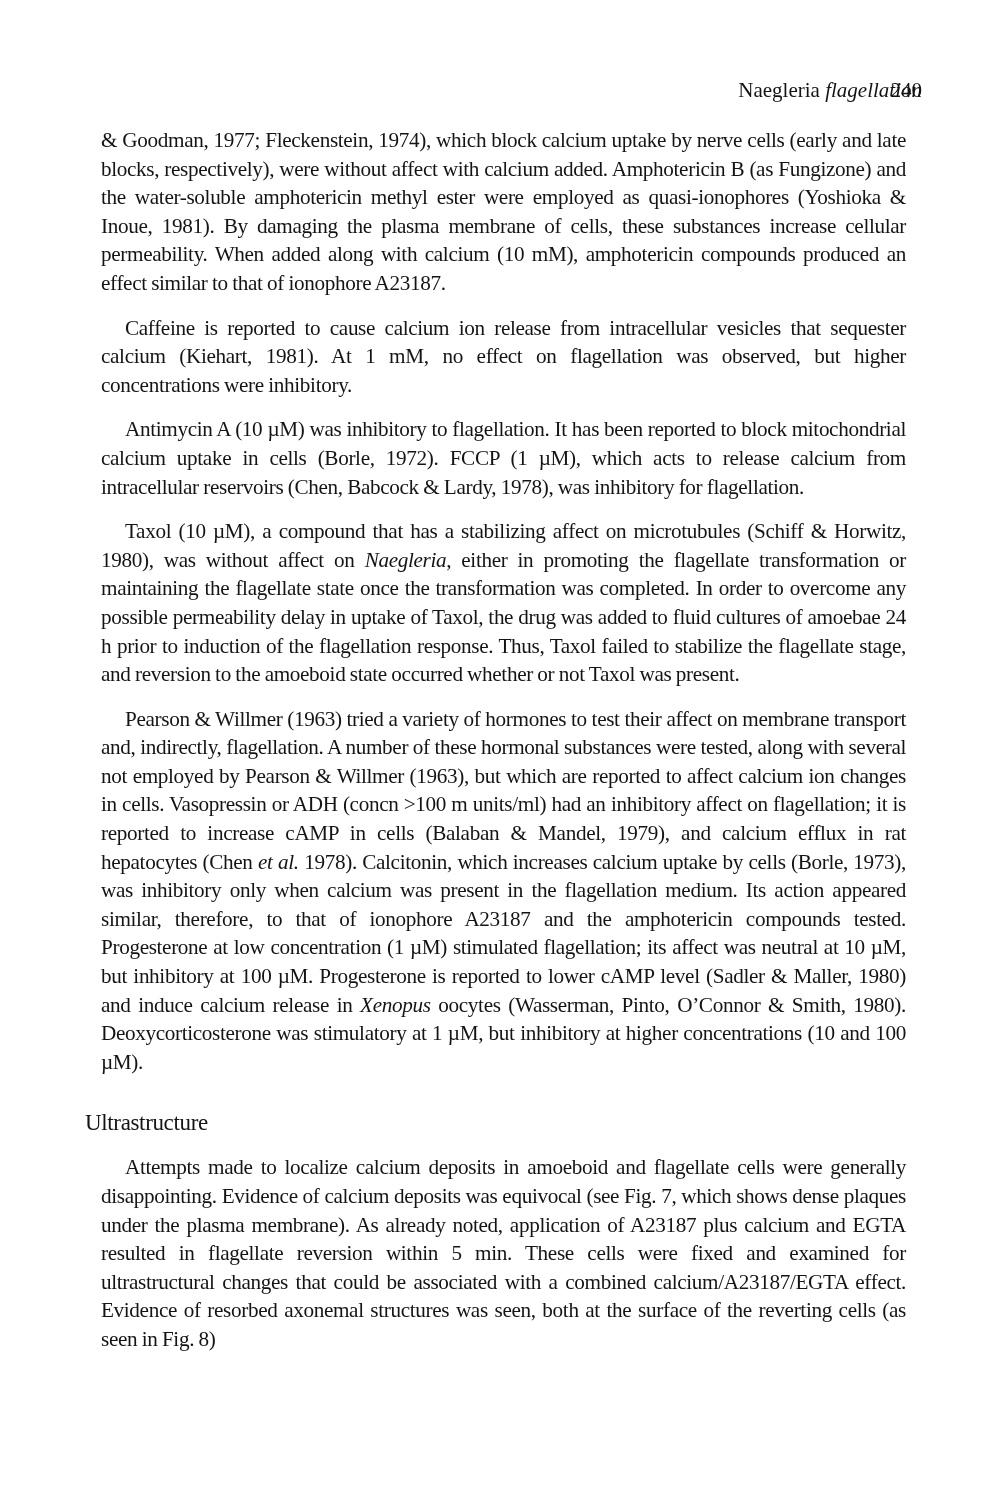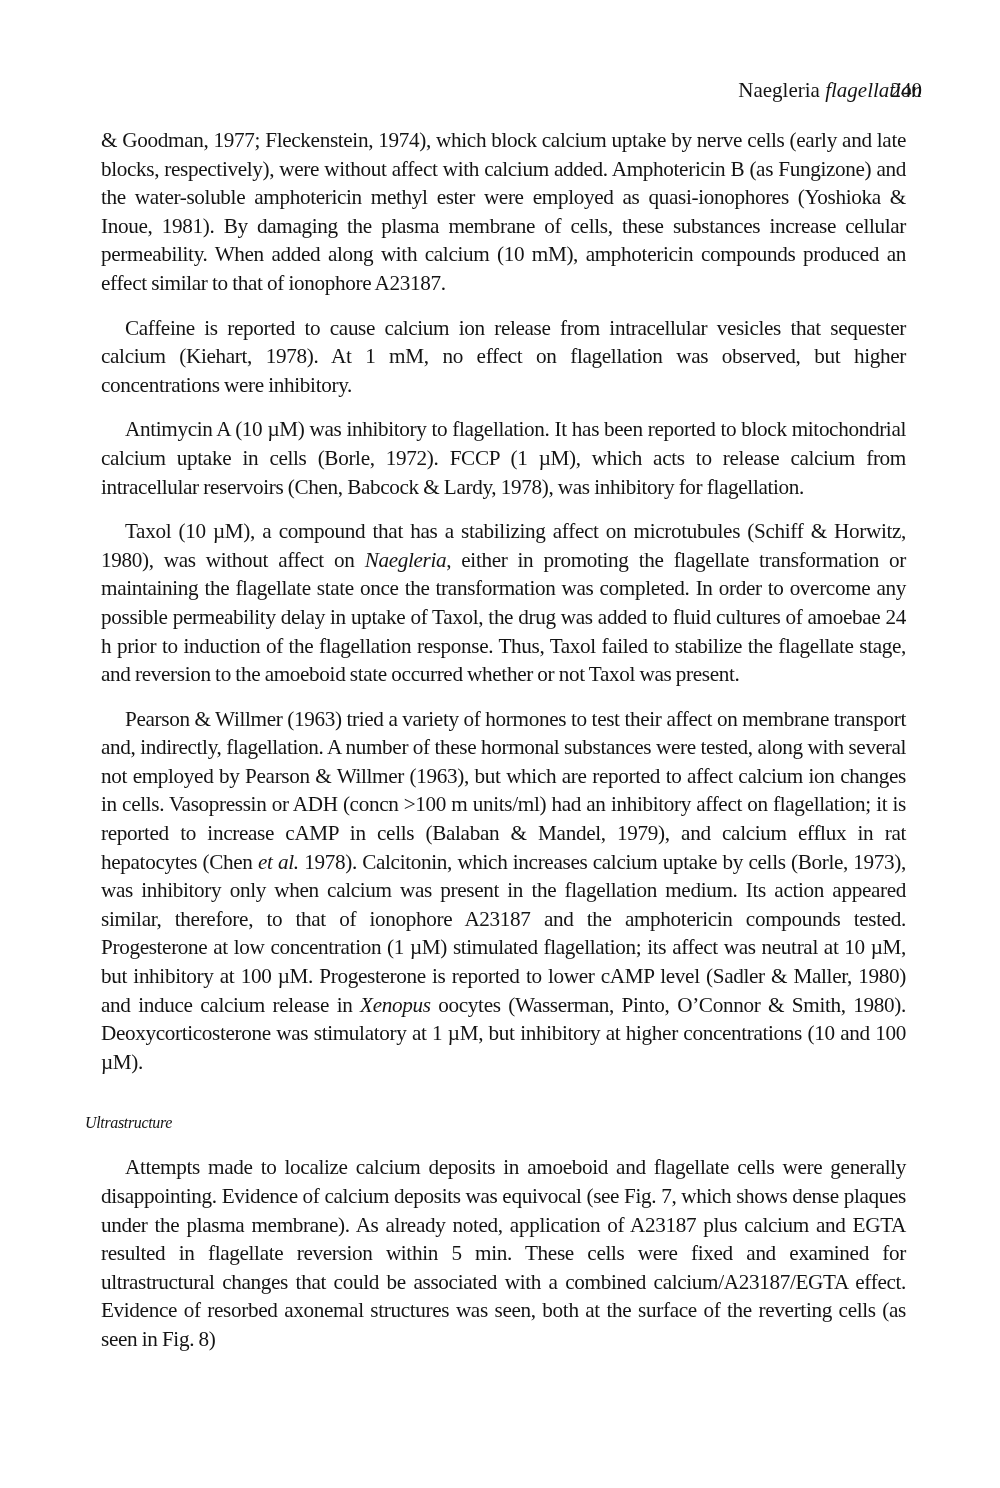--- a/index.html
+++ b/index.html
@@ -19,36 +19,36 @@
   }
   .running-title i { font-style: italic; }
   .page-number { position: absolute; right: 0; top: 0; }
   .body-text {
     font-size: 21.2px; line-height: 28.6px; text-align: justify;
     letter-spacing: -0.35px; word-spacing: -0.5px;
   }
   .body-text p { margin: 16px; text-indent: 0; }
   .body-text p.indent { text-indent: 24px; }
   .section-heading {
-    font-style: italic; font-size: 16px; margin: 33px 0 6px 0; line-height: 28px;
+    font-size: 23px; margin: 33px 0 6px 0; line-height: 28px;
   }
   i { font-style: italic; }
 </style>
 </head>
 <body>
 
 <div class="page">
   <div class="running-head">
     <div class="running-title"><span>Naegleria</span> <i>flagellation</i></div>
     <div class="page-number">240</div>
   </div>
 
   <div class="body-text">
     <p>&amp; Goodman, 1977; Fleckenstein, 1974), which block calcium uptake by nerve cells (early and late blocks, respectively), were without affect with calcium added. Amphotericin B (as Fungizone) and the water-soluble amphotericin methyl ester were employed as quasi-ionophores (Yoshioka &amp; Inoue, 1981). By damaging the plasma membrane of cells, these substances increase cellular permeability. When added along with calcium (10 mM), amphotericin compounds produced an effect similar to that of ionophore A23187.</p>
-    <p class="indent">Caffeine is reported to cause calcium ion release from intracellular vesicles that sequester calcium (Kiehart, 1978). At 1 mM, no effect on flagellation was observed, but higher concentrations were inhibitory.</p>
+    <p class="indent">Caffeine is reported to cause calcium ion release from intracellular vesicles that sequester calcium (Kiehart, 1981). At 1 mM, no effect on flagellation was observed, but higher concentrations were inhibitory.</p>
     <p class="indent">Antimycin A (10 µM) was inhibitory to flagellation. It has been reported to block mitochondrial calcium uptake in cells (Borle, 1972). FCCP (1 µM), which acts to release calcium from intracellular reservoirs (Chen, Babcock &amp; Lardy, 1978), was inhibitory for flagellation.</p>
     <p class="indent"><span>Taxol (10 µM), a compound that has a stabilizing affect on microtubules (Schiff &amp; Horwitz, 1980), was without affect on </span><i>Naegleria</i><span>, either in promoting the flagellate transformation or maintaining the flagellate state once the transformation was completed. In order to overcome any possible permeability delay in uptake of Taxol, the drug was added to fluid cultures of amoebae 24 h prior to induction of the flagellation response. Thus, Taxol failed to stabilize the flagellate stage, and reversion to the amoeboid state occurred whether or not Taxol was present.</span></p>
     <p class="indent"><span>Pearson &amp; Willmer (1963) tried a variety of hormones to test their affect on membrane transport and, indirectly, flagellation. A number of these hormonal substances were tested, along with several not employed by Pearson &amp; Willmer (1963), but which are reported to affect calcium ion changes in cells. Vasopressin or ADH (concn &gt;100 m units/ml) had an inhibitory affect on flagellation; it is reported to increase cAMP in cells (Balaban &amp; Mandel, 1979), and calcium efflux in rat hepatocytes (Chen </span><i>et al.</i><span> 1978). Calcitonin, which increases calcium uptake by cells (Borle, 1973), was inhibitory only when calcium was present in the flagellation medium. Its action appeared similar, therefore, to that of ionophore A23187 and the amphotericin compounds tested. Progesterone at low concentration (1 µM) stimulated flagellation; its affect was neutral at 10 µM, but inhibitory at 100 µM. Progesterone is reported to lower cAMP level (Sadler &amp; Maller, 1980) and induce calcium release in </span><i>Xenopus</i><span> oocytes (Wasserman, Pinto, O’Connor &amp; Smith, 1980). Deoxycorticosterone was stimulatory at 1 µM, but inhibitory at higher concentrations (10 and 100 µM).</span></p>
 
     <div class="section-heading">Ultrastructure</div>
     <p class="indent">Attempts made to localize calcium deposits in amoeboid and flagellate cells were generally disappointing. Evidence of calcium deposits was equivocal (see Fig. 7, which shows dense plaques under the plasma membrane). As already noted, application of A23187 plus calcium and EGTA resulted in flagellate reversion within 5 min. These cells were fixed and examined for ultrastructural changes that could be associated with a combined calcium/A23187/EGTA effect. Evidence of resorbed axonemal structures was seen, both at the surface of the reverting cells (as seen in Fig. 8)</p>
   </div>
 </div>
 
 </body></html>

